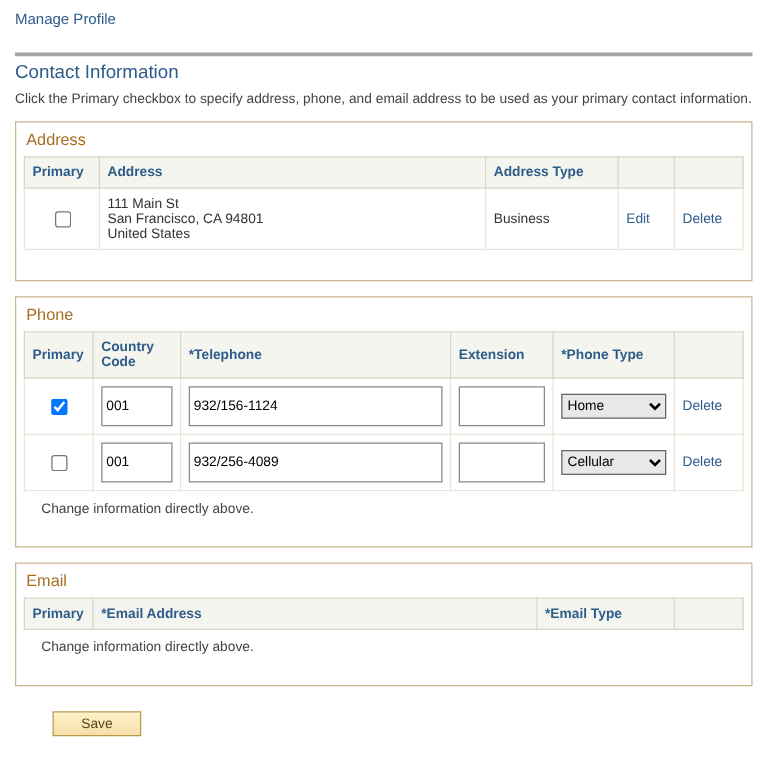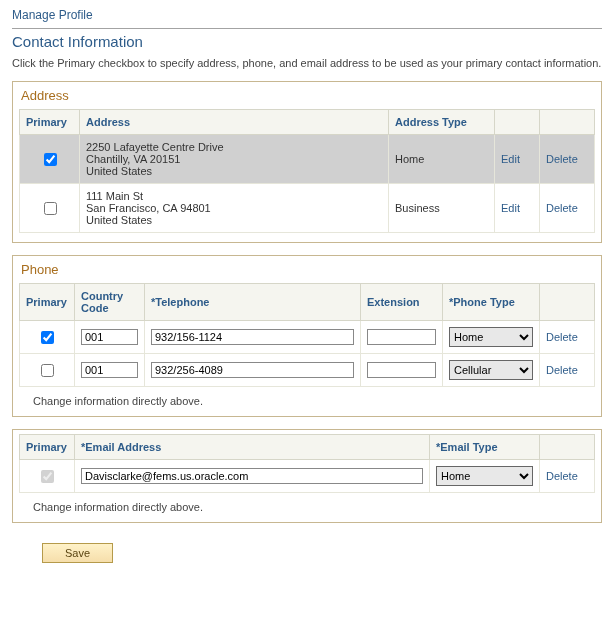--- a/index.html
+++ b/index.html
@@ -6,39 +6,39 @@
     margin: 0;
     padding: 8px 12px;
     font-family: Arial, Helvetica, sans-serif;
     font-size: 11px;
     color: #333;
     background: #fff;
   }
   .mg-profile {
     color: #2e5c8a;
     font-size: 12px;
-    padding-bottom: 6px;
-    border-bottom: 1px solid #a3a3a3;
+    padding-bottom: 20px;
+    border-bottom: 3px solid #a3a3a3;
     margin-bottom: 4px;
   }
   h1.page-title {
     color: #2e5c8a;
     font-size: 15px;
     font-weight: normal;
     margin: 4px 0 6px 0;
   }
   .intro {
     color: #444;
     margin-bottom: 10px;
     line-height: 1.4;
   }
   .section {
     border: 1px solid #c7b791;
     margin-bottom: 12px;
-    padding: 4px 6px 9px 6px;
+    padding: 4px 6px 24px 6px;
     background: #fff;
   }
   .section-title {
     color: #a86e1e;
     font-size: 13px;
     padding: 2px 0 6px 2px;
   }
   table.grid {
     width: 100%;
     border-collapse: collapse;
@@ -66,21 +66,21 @@
   .link {
     color: #2e5c8a;
     cursor: pointer;
   }
   input[type="text"] {
     width: 100%;
     box-sizing: border-box;
     font-size: 11px;
     padding: 2px 3px;
     border: 1px solid #888;
-    height: 16px;
+    height: 32px;
   }
   select {
     width: 100%;
     box-sizing: border-box;
     font-size: 11px;
     height: 20px;
     border: 1px solid #666;
     background: #e8e8e8;
   }
   .btn {
@@ -131,31 +131,20 @@
         <col style="width:45px">
         <col style="width:55px">
     </colgroup>
     <tbody>
         <tr>
       <th>Primary</th>
       <th>Address</th>
       <th>Address Type</th>
       <th> </th>
       <th> </th>
-    </tr>
-    <tr class="sel">
-      <td class="center"><input type="checkbox" checked="" style=""></td>
-      <td>
-        <div>2250 Lafayette Centre Drive</div>
-        <div>Chantilly, VA 20151</div>
-        <div>United States</div>
-      </td>
-      <td>Home</td>
-      <td><span class="link">Edit</span></td>
-      <td><span class="link">Delete</span></td>
     </tr>
     <tr>
       <td class="center"><input type="checkbox" style=""></td>
       <td>
         <div>111 Main St</div>
         <div>San Francisco, CA 94801</div>
         <div>United States</div>
       </td>
       <td>Business</td>
       <td><span class="link">Edit</span></td>
@@ -204,40 +193,35 @@
     </tr>
   </tbody>
     </table>
   <div class="footer-row">
     <span class="note">Change information directly above.</span>
   </div>
 </div>
 
 
 <div class="section">
+  <div class="section-title">Email</div>
   <table class="grid">
     <colgroup>
       <col style="width:55px">
         <col>
         <col style="width:110px">
         <col style="width:55px">
     </colgroup>
     <tbody>
         <tr>
       <th>Primary</th>
       <th>*Email Address</th>
       <th>*Email Type</th>
       <th> </th>
     </tr>
-    <tr>
-      <td class="center"><input type="checkbox" checked="" disabled="" class="chk-grey" style=""></td>
-      <td><input type="text" value="Davisclarke@fems.us.oracle.com" style=""></td>
-      <td><select><option>Home</option></select></td>
-      <td><span class="link">Delete</span></td>
-    </tr>
   </tbody>
     </table>
   <div class="footer-row">
     <span class="note">Change information directly above.</span>
   </div>
 </div>
 
 <button class="btn btn-save" style="margin-left:30px">Save</button>
 
 

